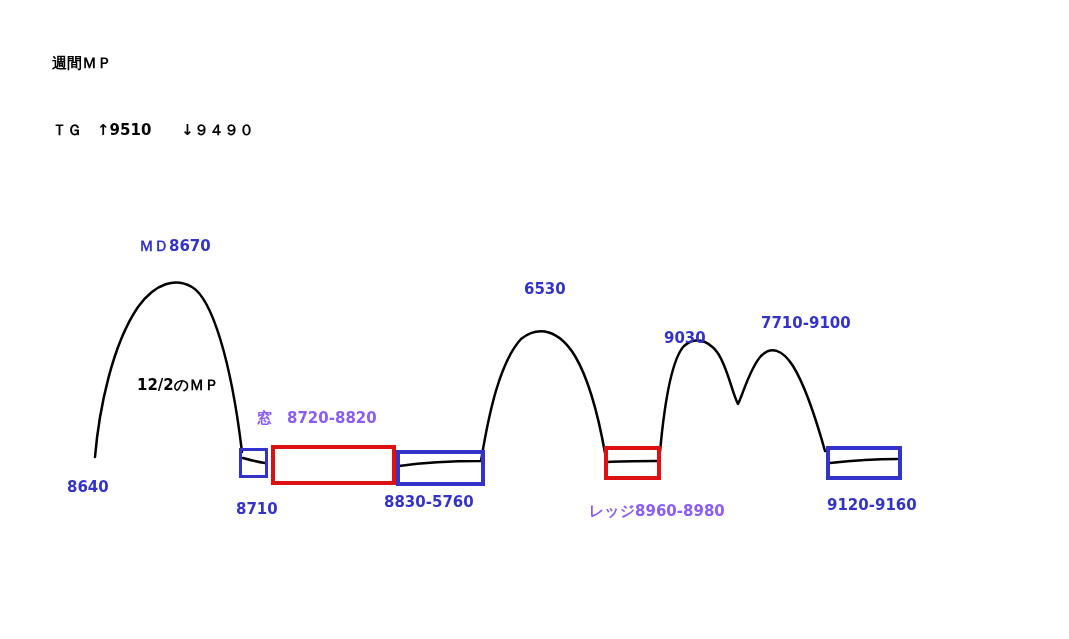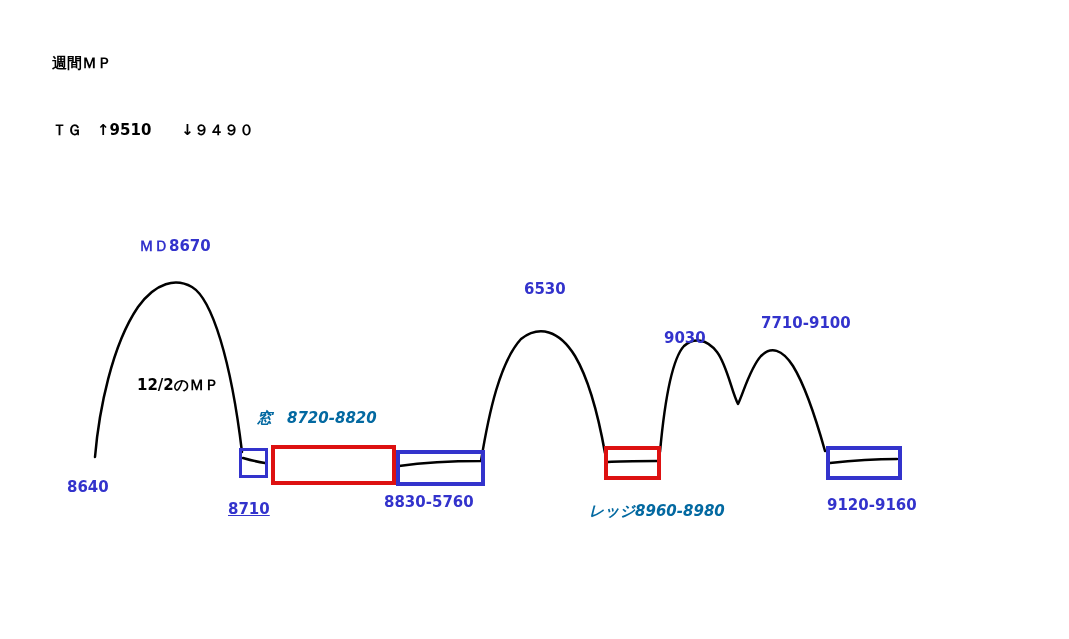--- a/index.html
+++ b/index.html
@@ -20,38 +20,38 @@
     stroke-linejoin: round;
   }
   .lbl {
     position: absolute;
     font-weight: bold;
     font-size: 15px;
     line-height: 1.1;
     white-space: pre;
   }
   .blue  { color: #3333cc; }
-  .red   { color: #0369a1; font-style: italic; }
+  .red   { color: #8b5cf6; }
   .black { color: #000000; }
   .box { position: absolute; box-sizing: border-box; background: transparent; }
   .blue-box { border: 4px solid #3333cc; }
   .red-box  { border: 4px solid #dd1111; }
   #box-8710   { left: 239px; top: 448px; width: 29px;  height: 30px; border-width: 3px; }
   #box-window { left: 271px; top: 445px; width: 125px; height: 40px; }
   #box-8830   { left: 396px; top: 450px; width: 89px;  height: 36px; }
   #box-ledge  { left: 604px; top: 446px; width: 57px;  height: 34px; }
   #box-9120   { left: 826px; top: 446px; width: 76px;  height: 34px; }
 
   #lbl-title   { left: 52px;  top: 55px;  }
   #lbl-tg      { left: 52px;  top: 122px; }
   #lbl-md8670  { left: 139px; top: 238px; }
   #lbl-8640    { left: 67px;  top: 479px; }
   #lbl-mpnote  { left: 137px; top: 377px; }
   #lbl-window  { left: 257px; top: 410px; }
-  #lbl-8710    { left: 228px; top: 501px; text-decoration: underline; }
+  #lbl-8710    { left: 236px; top: 501px; }
   #lbl-8830    { left: 384px; top: 494px; }
   #lbl-8920    { left: 524px; top: 281px; }
   #lbl-ledge   { left: 589px; top: 503px; }
   #lbl-9030    { left: 664px; top: 302px; margin-top: 28px; }
   #lbl-9090    { left: 761px; top: 315px; }
   #lbl-9120    { left: 827px; top: 497px; }
 </style>
 </head>
 <body>
 

